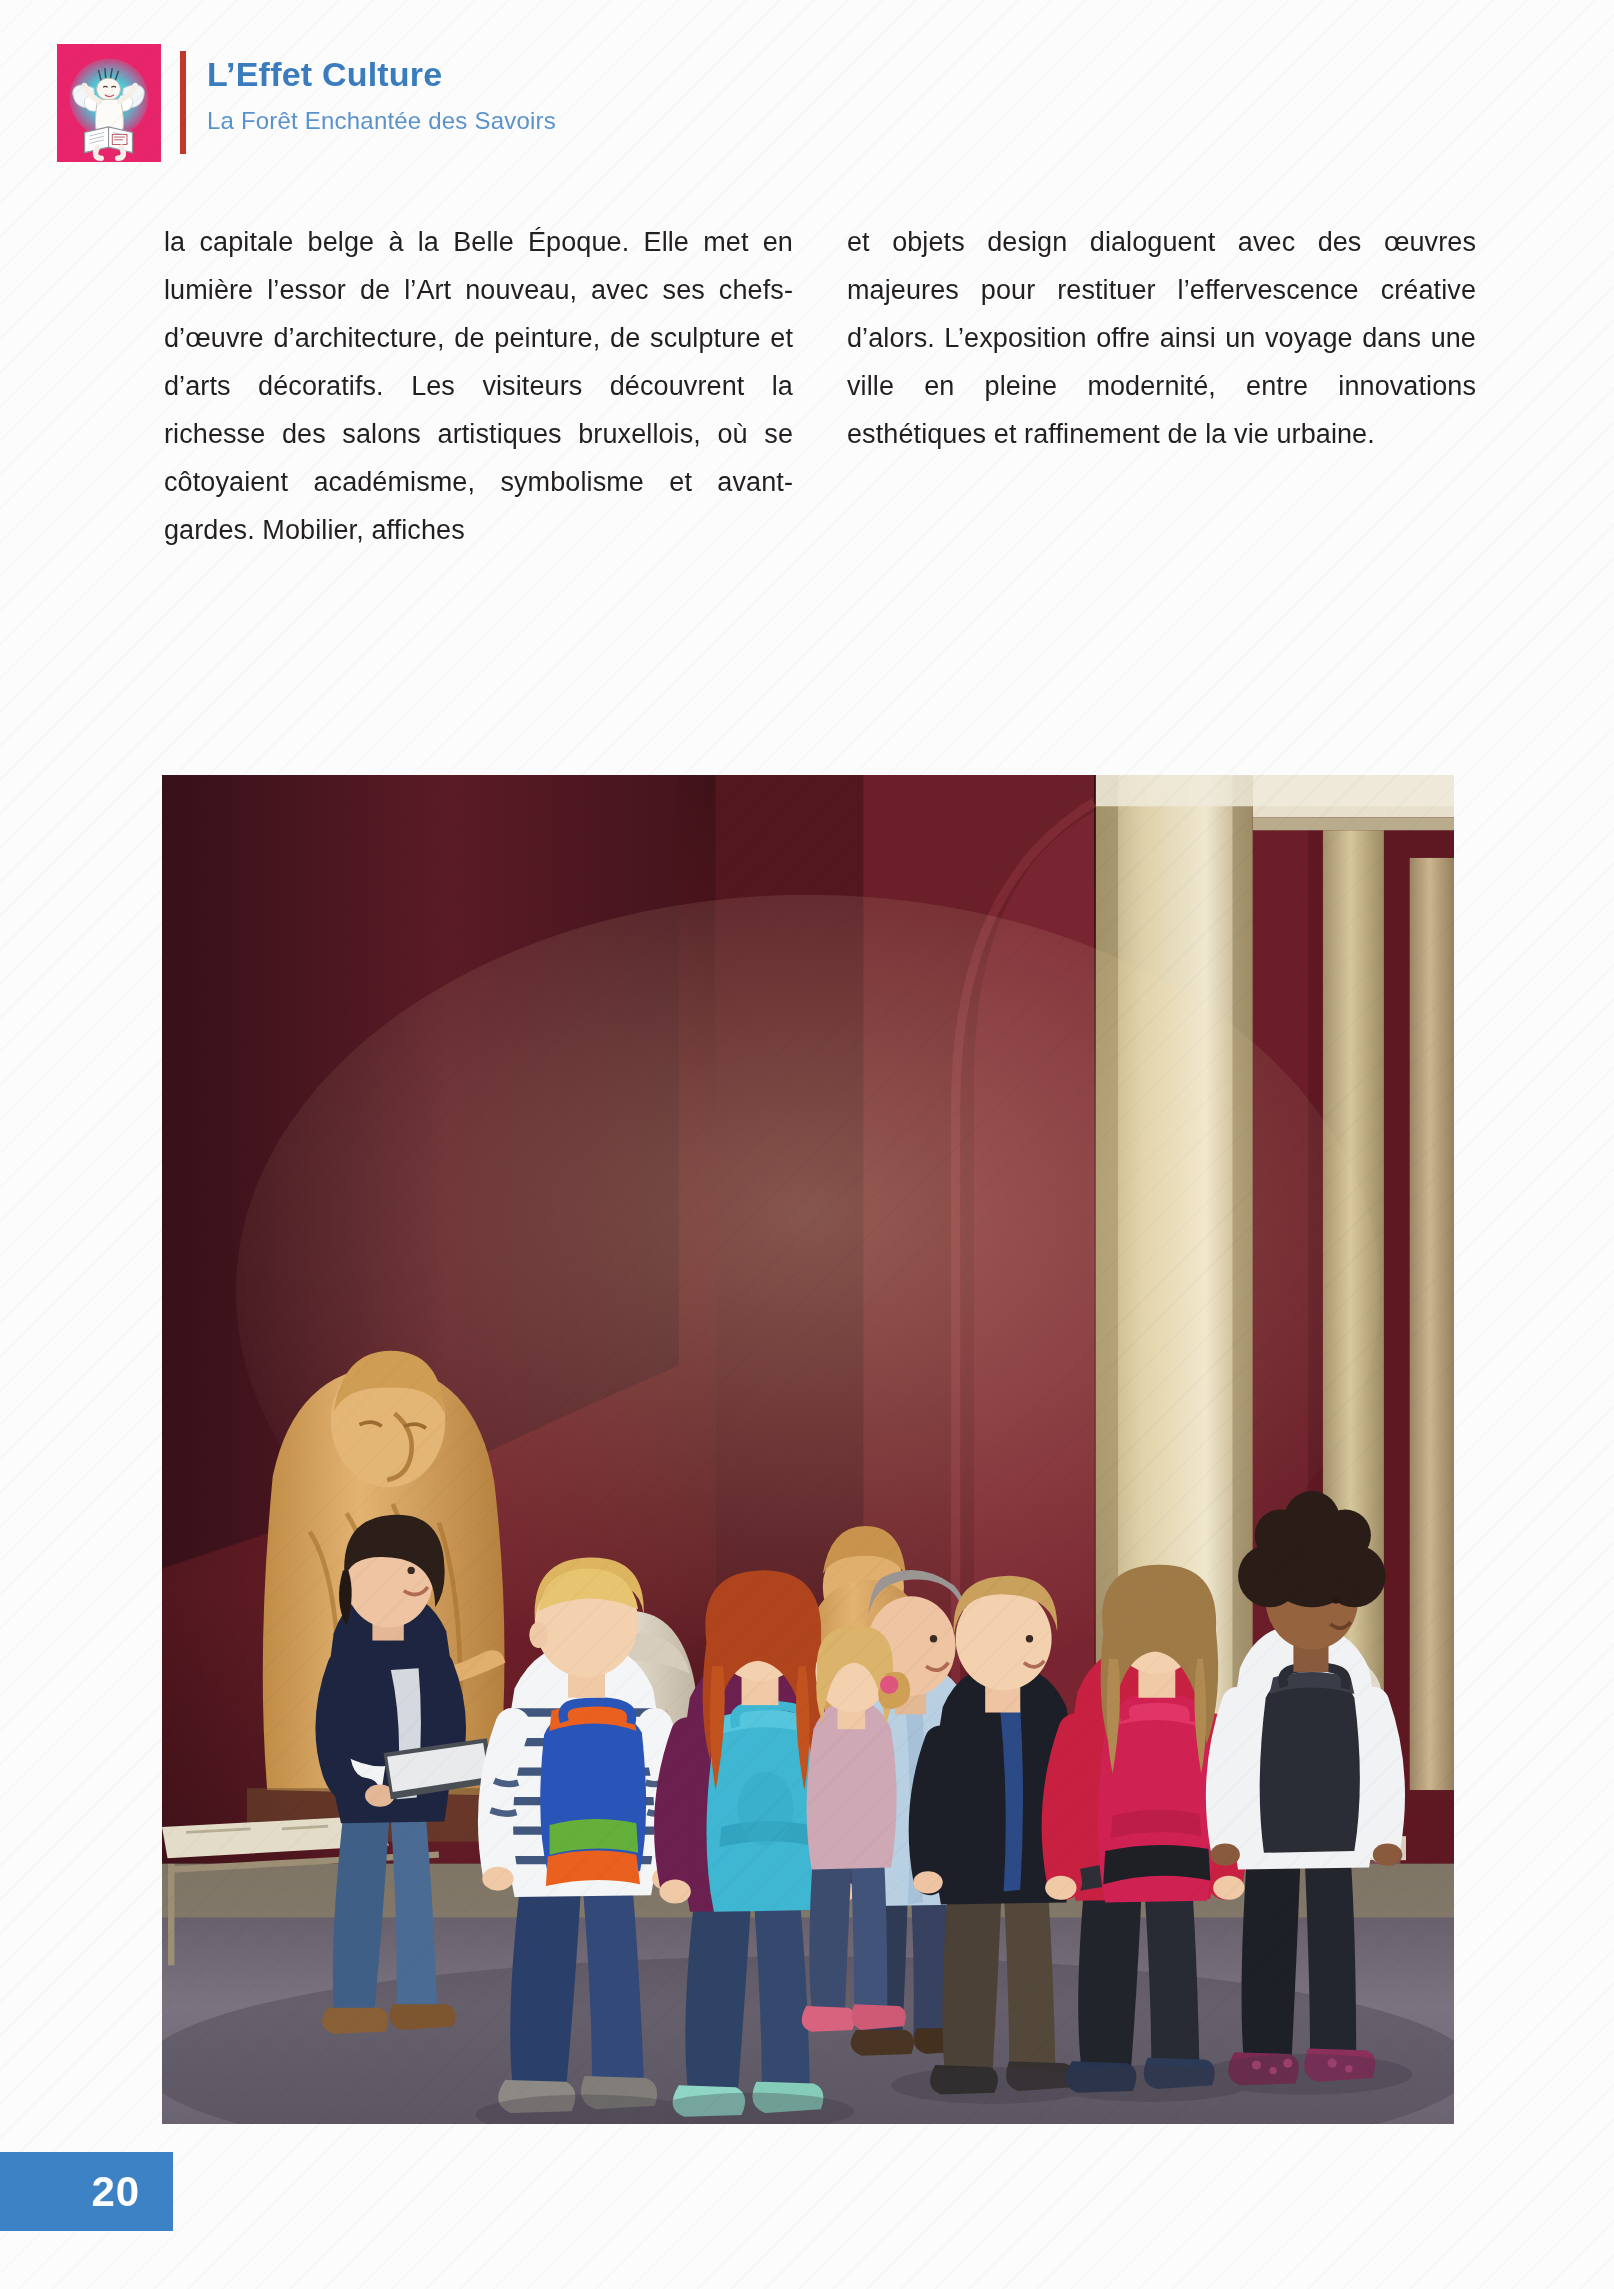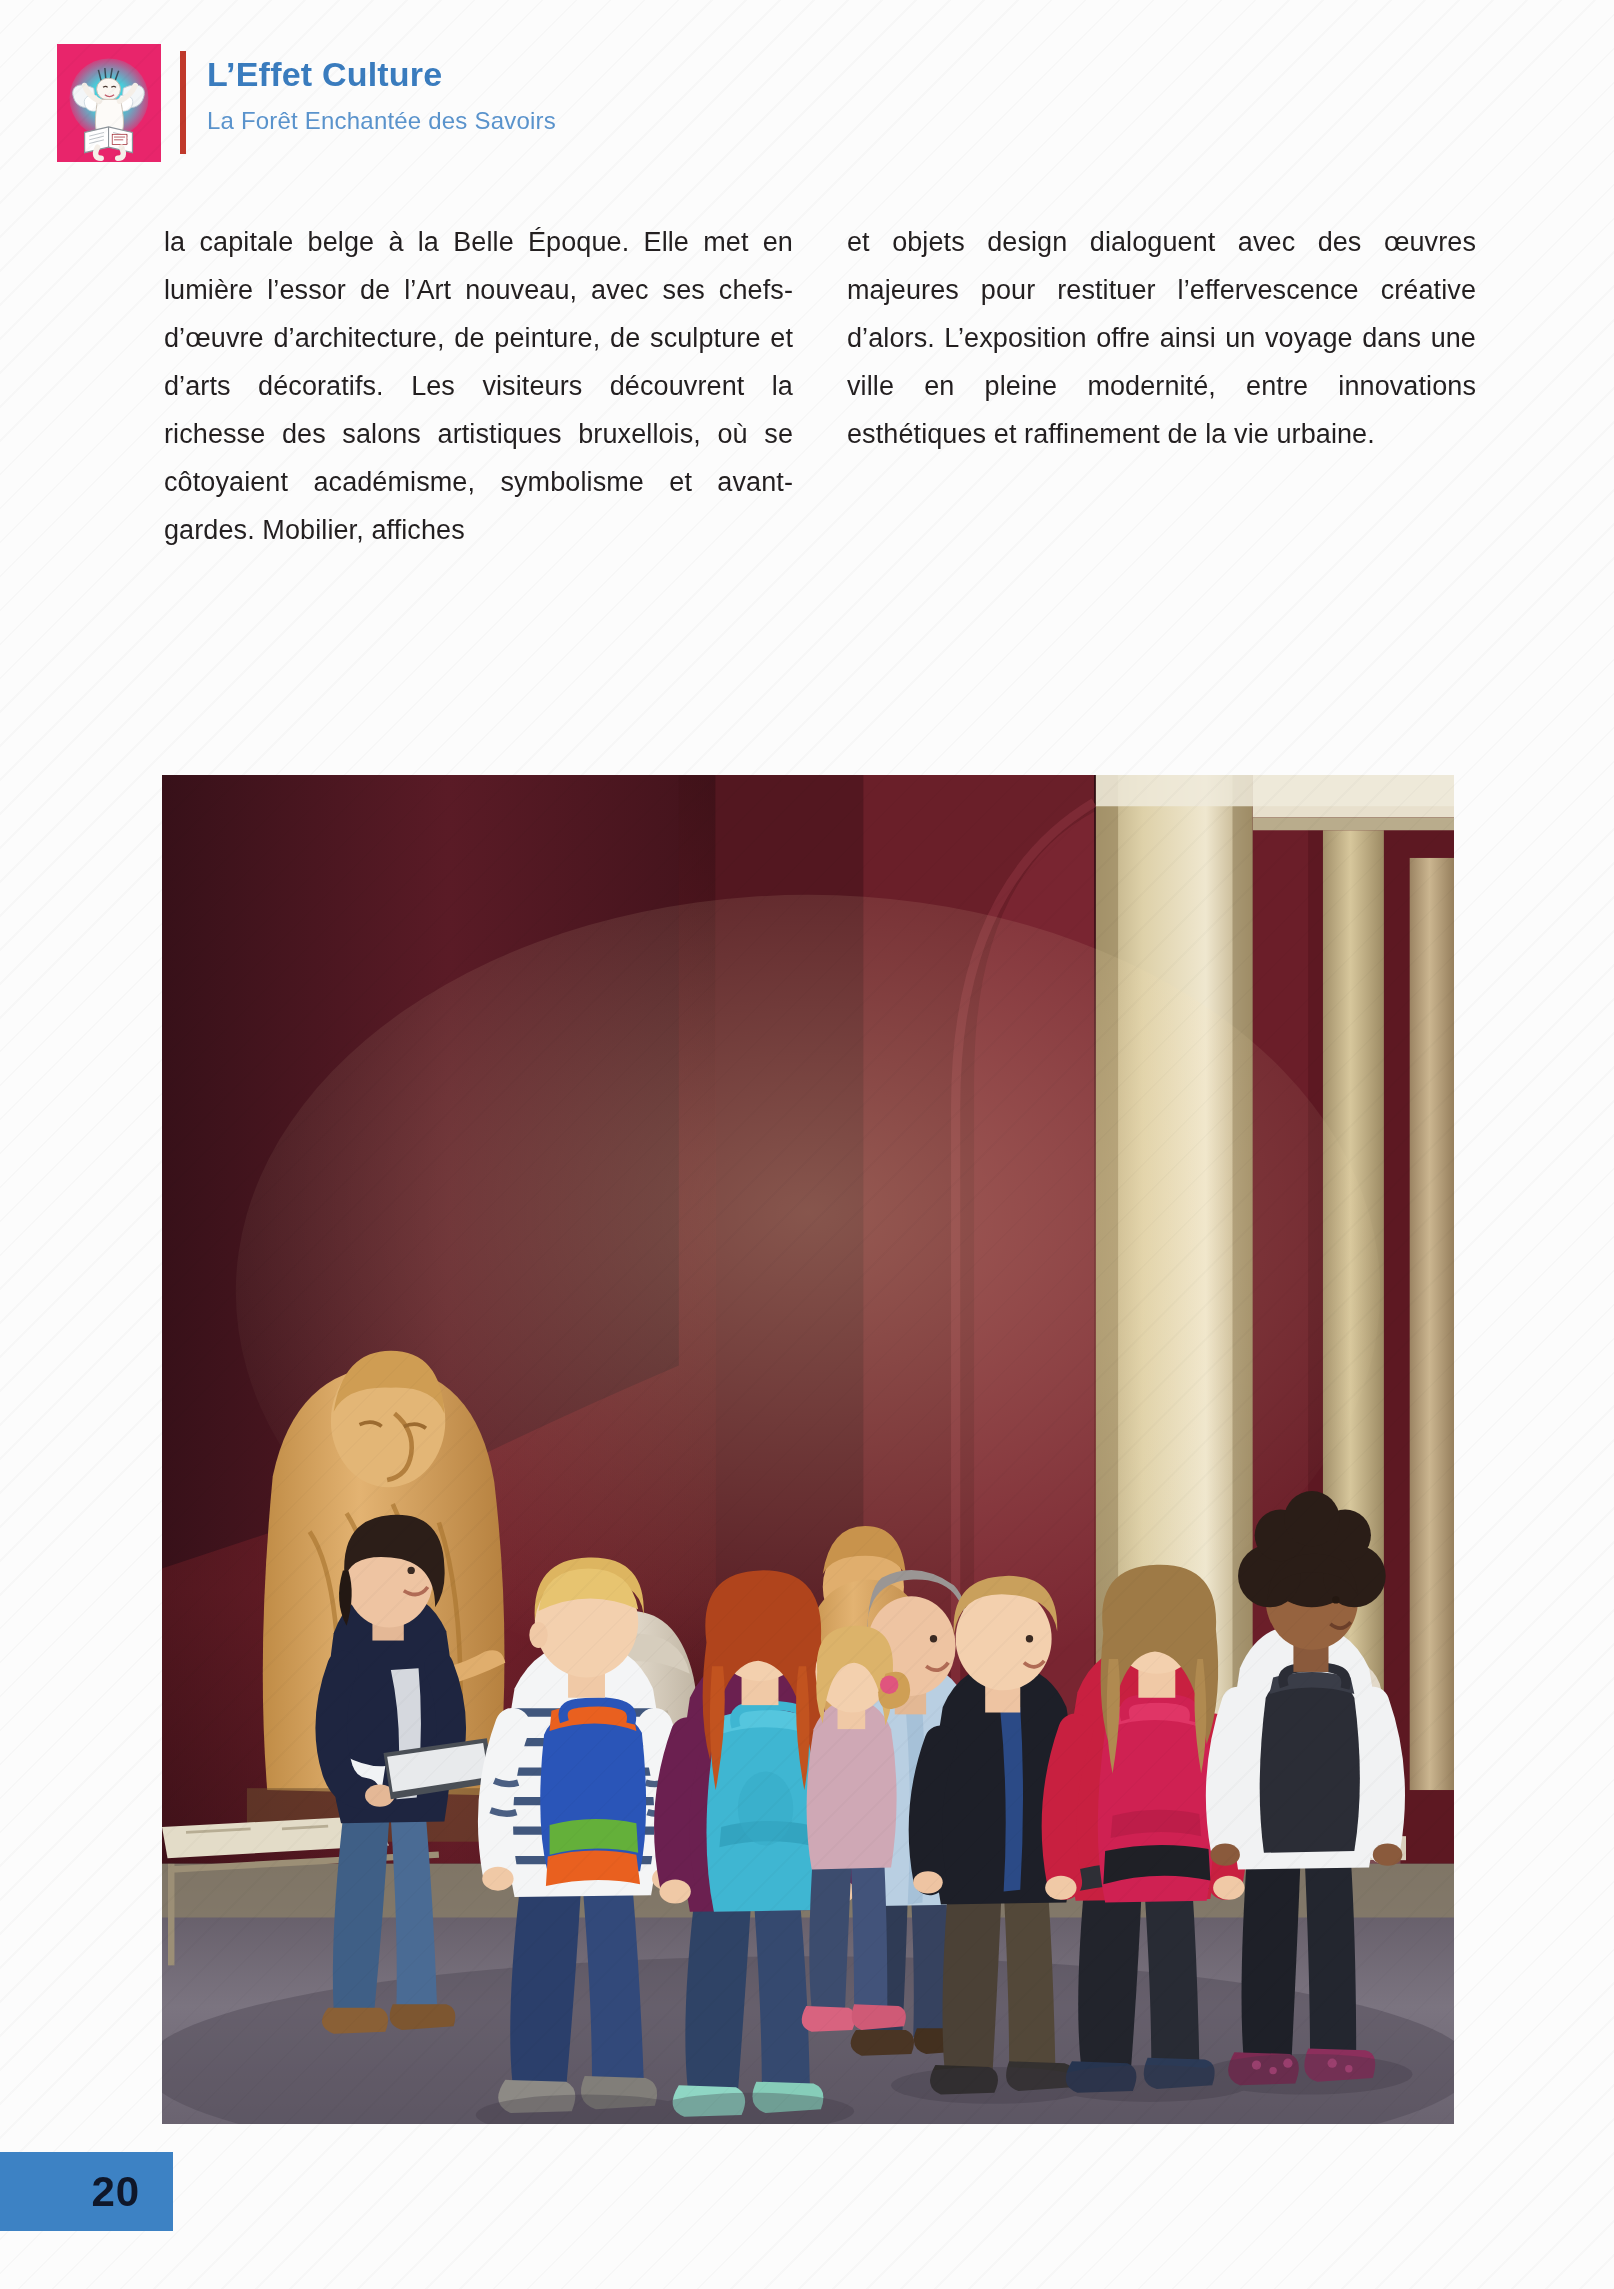--- a/index.html
+++ b/index.html
@@ -129,21 +129,21 @@
     width: 173px;
     height: 79px;
     background: #3d82c4;
     z-index: 60;
   }
   .page-number-text {
     position: absolute;
     right: 33px;
     top: 50%;
     transform: translateY(-50%);
-    color: #0f172a;
+    color: #ffffff;
     font-size: 42px;
     font-weight: bold;
     letter-spacing: 0.9px;
   }
 </style>
 </head>
 <body>
 
 <div class="page-watermark"></div>
 

